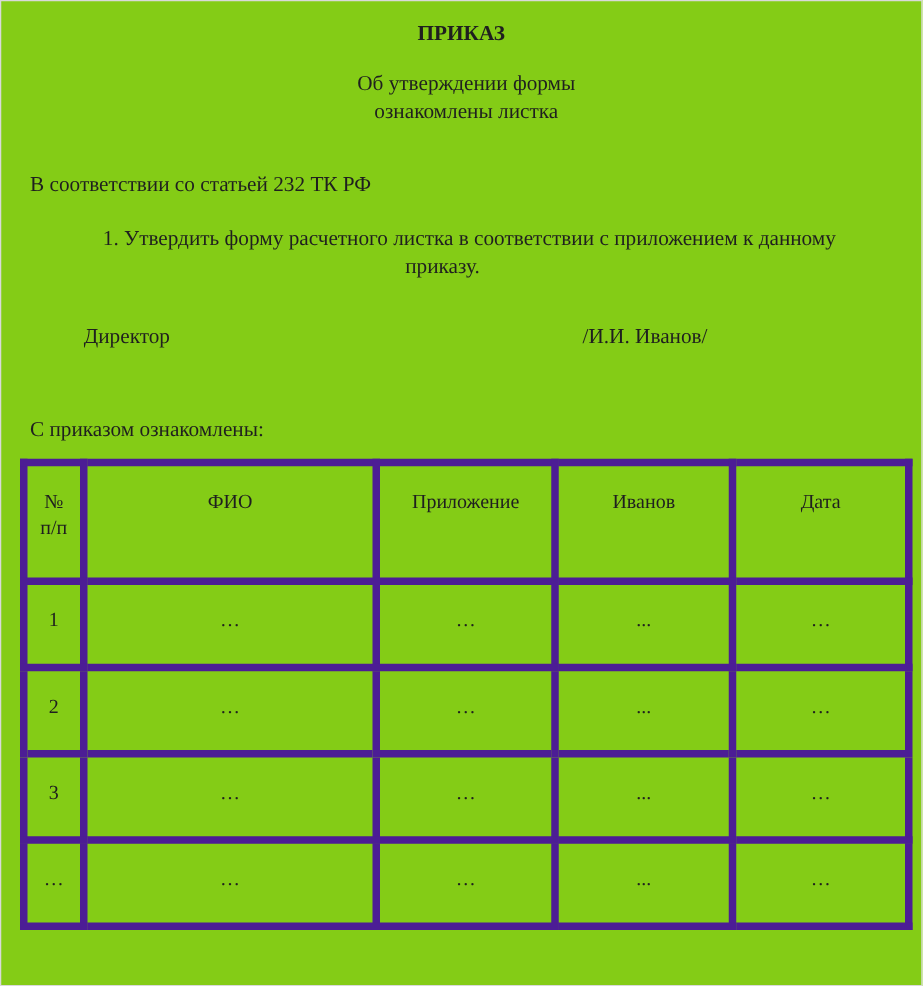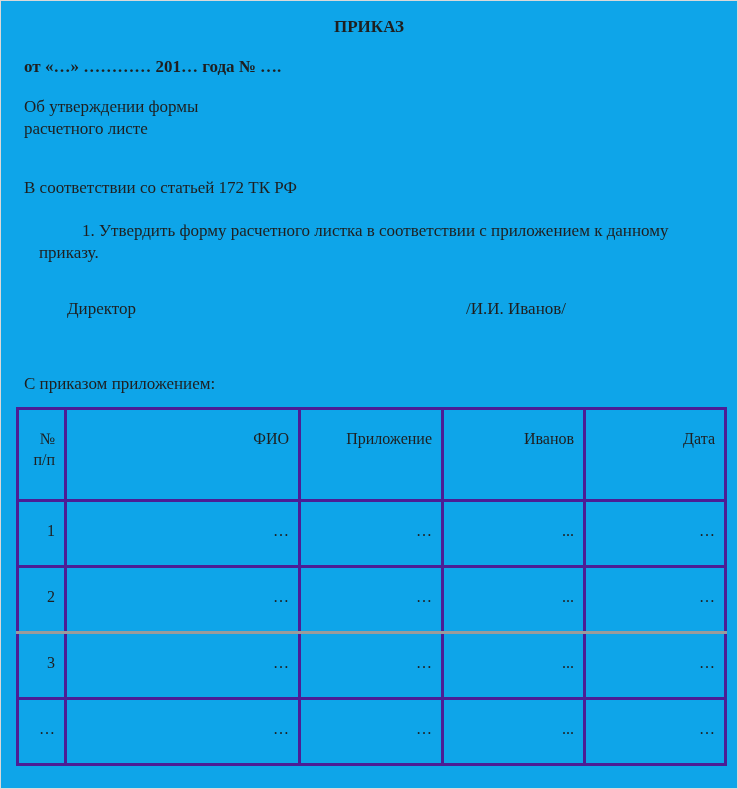--- a/index.html
+++ b/index.html
@@ -5,21 +5,21 @@
   html, body {
     margin: 0;
     padding: 0;
     background: #ffffff;
   }
   .page {
     position: relative;
     width: 738px;
     height: 789px;
     box-sizing: border-box;
-    background: #0ea5e9;
+    background: #84cc16;
     border: 1px solid #d9d9d9;
     padding: 0 15px;
     overflow: hidden;
     font-family: "Liberation Serif", "DejaVu Serif", serif;
     font-size: 17px;
     line-height: 22px;
     color: #1f1f1f;
   }
   .doc-title {
     margin: 15px 0 0 0;
@@ -28,35 +28,37 @@
     font-weight: bold;
     line-height: 21px;
   }
   .date-line {
     margin: 19px 0 0 8px;
     font-weight: bold;
     line-height: 21px;
   }
   .subject {
     margin: 19px 0 0 8px;
+    text-align: center;
   }
   .basis {
     margin: 37px 0 0 8px;
   }
   .command-word {
     margin: 11px 0 0 8px;
     font-weight: bold;
   }
   .order-items {
     margin: 21px 0 0 8px;
     max-width: 660px;
   }
   .order-item {
     text-indent: 43px;
     margin: 15px;
+    text-align: center;
   }
   .sig-row {
     position: relative;
     margin: 34px 0 14px 0;
     height: 22px;
   }
   .sig-position { position: absolute; left: 51px; top: 0; }
   .sig-name     { position: absolute; left: 450px; top: 0; }
   .attachment {
     margin: 75px 0 0 8px;
@@ -66,23 +68,23 @@
   }
   table.ack-table {
     margin-top: 12px;
     width: 708px;
     border-collapse: collapse;
     table-layout: fixed;
     font-size: 16px;
     border: 2px solid #1c1c1c;
   }
   table.ack-table td, table.ack-table th {
-    border: 3px solid #4c1d95;
+    border: 6px solid #4c1d95;
     vertical-align: top;
-    text-align: right;
+    text-align: center;
     font-weight: normal;
     padding: 18px 9px;
     line-height: 21px;
     overflow: hidden;
   }
   table.ack-table thead th { height: 53px; }
   table.ack-table tbody td { height: 27px; }
   tr.gray-divider td { border-bottom: 3px solid #9b9b9b; }
   col.c-num  { width: 48px; }
   col.c-name { width: 234px; }
@@ -90,41 +92,40 @@
   col.c-sign { width: 142px; }
   col.c-date { width: 141px; }
 </style>
 </head>
 <body>
 
 <div class="page">
 
   <h1 class="doc-title">ПРИКАЗ</h1>
 
-  <p class="date-line">от «…» ………… 201… года № ….</p>
 
   <div class="subject">
     <div>Об утверждении формы</div>
-    <div>расчетного листе</div>
+    <div>ознакомлены листка</div>
   </div>
 
-  <p class="basis">В соответствии со статьей 172 ТК РФ</p>
+  <p class="basis">В соответствии со статьей 232 ТК РФ</p>
 
 
   <div class="order-items">
     <p class="order-item">1. Утвердить форму расчетного листка в соответствии с приложением к данному приказу.</p>
   </div>
 
   <div class="sig-row">
     <span class="sig-position">Директор</span>
     <span class="sig-name">/И.И. Иванов/</span>
   </div>
 
 
-  <p class="ack-label">С приказом приложением:</p>
+  <p class="ack-label">С приказом ознакомлены:</p>
 
   <table class="ack-table">
     <colgroup>
       <col class="c-num">
         <col class="c-name">
         <col class="c-post">
         <col class="c-sign">
         <col class="c-date">
     </colgroup>
     <thead>

